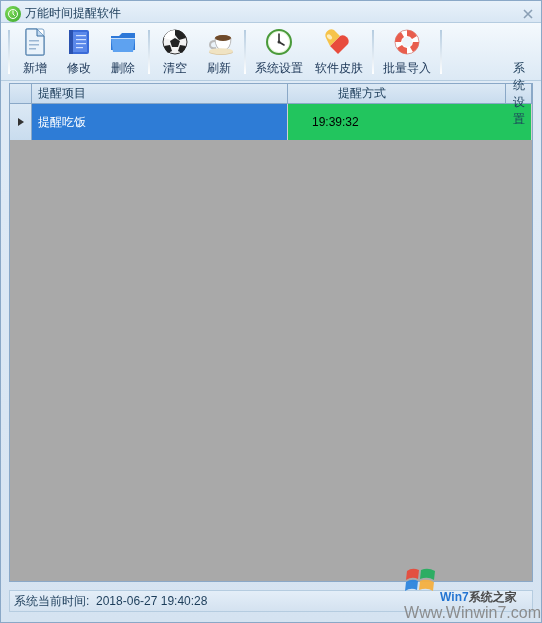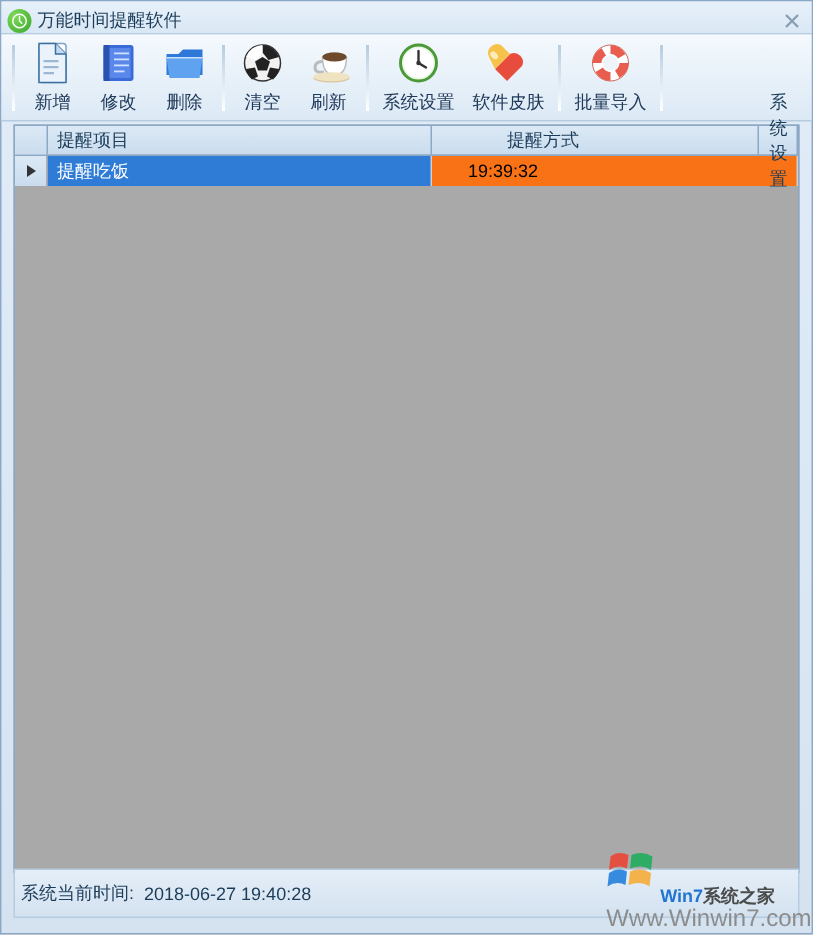--- a/index.html
+++ b/index.html
@@ -68,35 +68,35 @@
     .gh-cell {
       border-right: 1px solid #8aa8c7;
       padding: 2px 6px; color: #1c3d5a;
       display: flex; align-items: center;
     }
     .col-name { width: 256px; flex: none; }
     .col-method { width: 174px; flex: none; margin-left: 44px; }
     .col-time { flex: 1; }
     .grid-body { }
     .grid-row {
-      display: flex; height: 20px;
-      background: #f97316;
+      display: flex; height: 36px;
+      background: #22c55e;
     }
     .row-marker svg { width: 10px; height: 10px; }
     .gd-cell {
       border-right: 1px solid #d0d0d0;
       padding: 2px 6px; display: flex; align-items: center;
       white-space: nowrap; overflow: hidden;
     }
     .gd-cell.selected {
       background: #2e7cd6; color: #fff;
     }
     .gd-cell.col-time { justify-content: flex-start; padding-left: 24px; }
     .statusbar {
-      position: absolute; left: 8px; right: 8px; height: 33px;
+      position: absolute; left: 8px; right: 8px; height: 22px;
       bottom: 10px;
       background: linear-gradient(#e4eef8, #d4e2f0);
       border: 1px solid #b5cce0;
       display: flex; align-items: center; padding: 0 4px;
       color: #1c3d5a;
     }
     .watermark {
       position: absolute; right: 0; bottom: 0; pointer-events: none;
       opacity: 0.95;
     }

